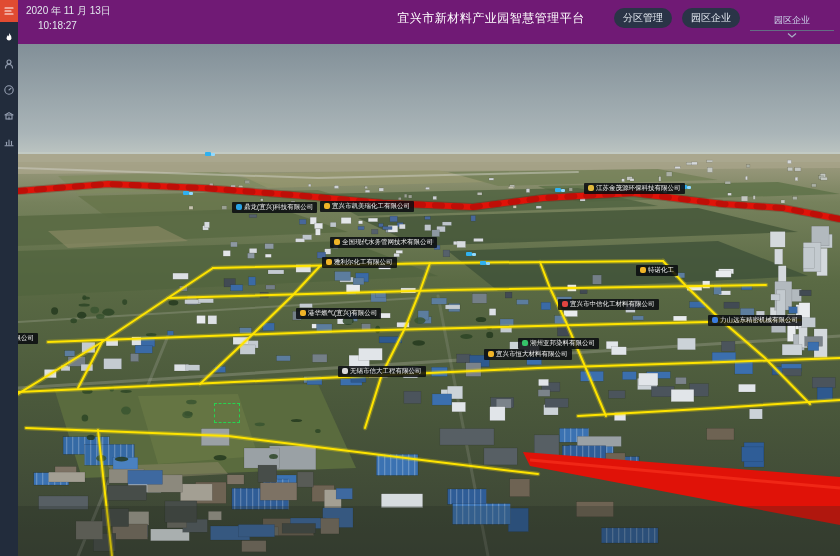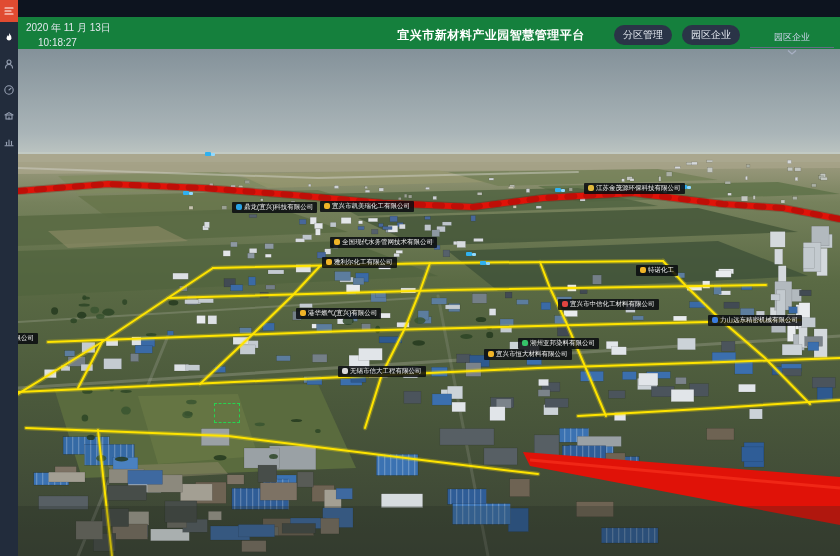--- a/index.html
+++ b/index.html
@@ -10,26 +10,26 @@
   
   .sidebar { position:absolute; left:0; top:0; width:18px; height:556px;
              background:#222c3c; z-index:40; display:flex; flex-direction:column; align-items:center; }
   .sidebar-item { width:18px; height:20px; display:flex; align-items:center; justify-content:center;
                   cursor:pointer; }
   .sidebar-item.active { height:22px; background:var(--accent,#e04b31); }
   .sidebar-item:not(.active) { margin-top:6px; }
   .sidebar-item svg { display:block; }
 
   
-  .header { position:absolute; left:18px; top:17px; width:822px; height:32px;
-            background:#15803d; z-index:30; }
+  .header { position:absolute; left:18px; top:0; width:822px; height:44px;
+            background:#701a75; z-index:30; }
   .hdr-date { position:absolute; left:8px; top:4px; font-size:10px; color:#e2e7ed; white-space:nowrap; }
   .hdr-time { position:absolute; left:20px; top:20px; font-size:10px; color:#e2e7ed; }
   .hdr-title { position:absolute; left:473px; top:18px; transform:translate(-50%,-50%);
-               font-size:12px; font-weight:bold; color:#ffffff; white-space:nowrap; letter-spacing:.5px; }
+               font-size:12px; font-weight:normal; color:#ffffff; white-space:nowrap; letter-spacing:.5px; }
   .hdr-right { position:absolute; right:6px; top:0; height:36px; display:flex; align-items:center; gap:10px; }
   .hbtn { background:#2a3447; color:#e6ebf2; font-size:10px; padding:5px 9px; border:none;
           border-radius:10px; white-space:nowrap; cursor:pointer; line-height:1; }
   .dropdown { width:84px; cursor:pointer; text-align:center; position:relative; top:-2px; }
   .dropdown .dd-label { display:block; font-size:9px; color:#ccd3ea; padding-bottom:3px;
                         border-bottom:1px solid #646d84;margin-top:20px; }
   .dropdown .dd-chev { display:block; margin:2px auto 0; }
 
   
   .map { position:absolute; left:18px; top:36px; width:822px; height:520px; overflow:hidden; background:#6d7a55; }

